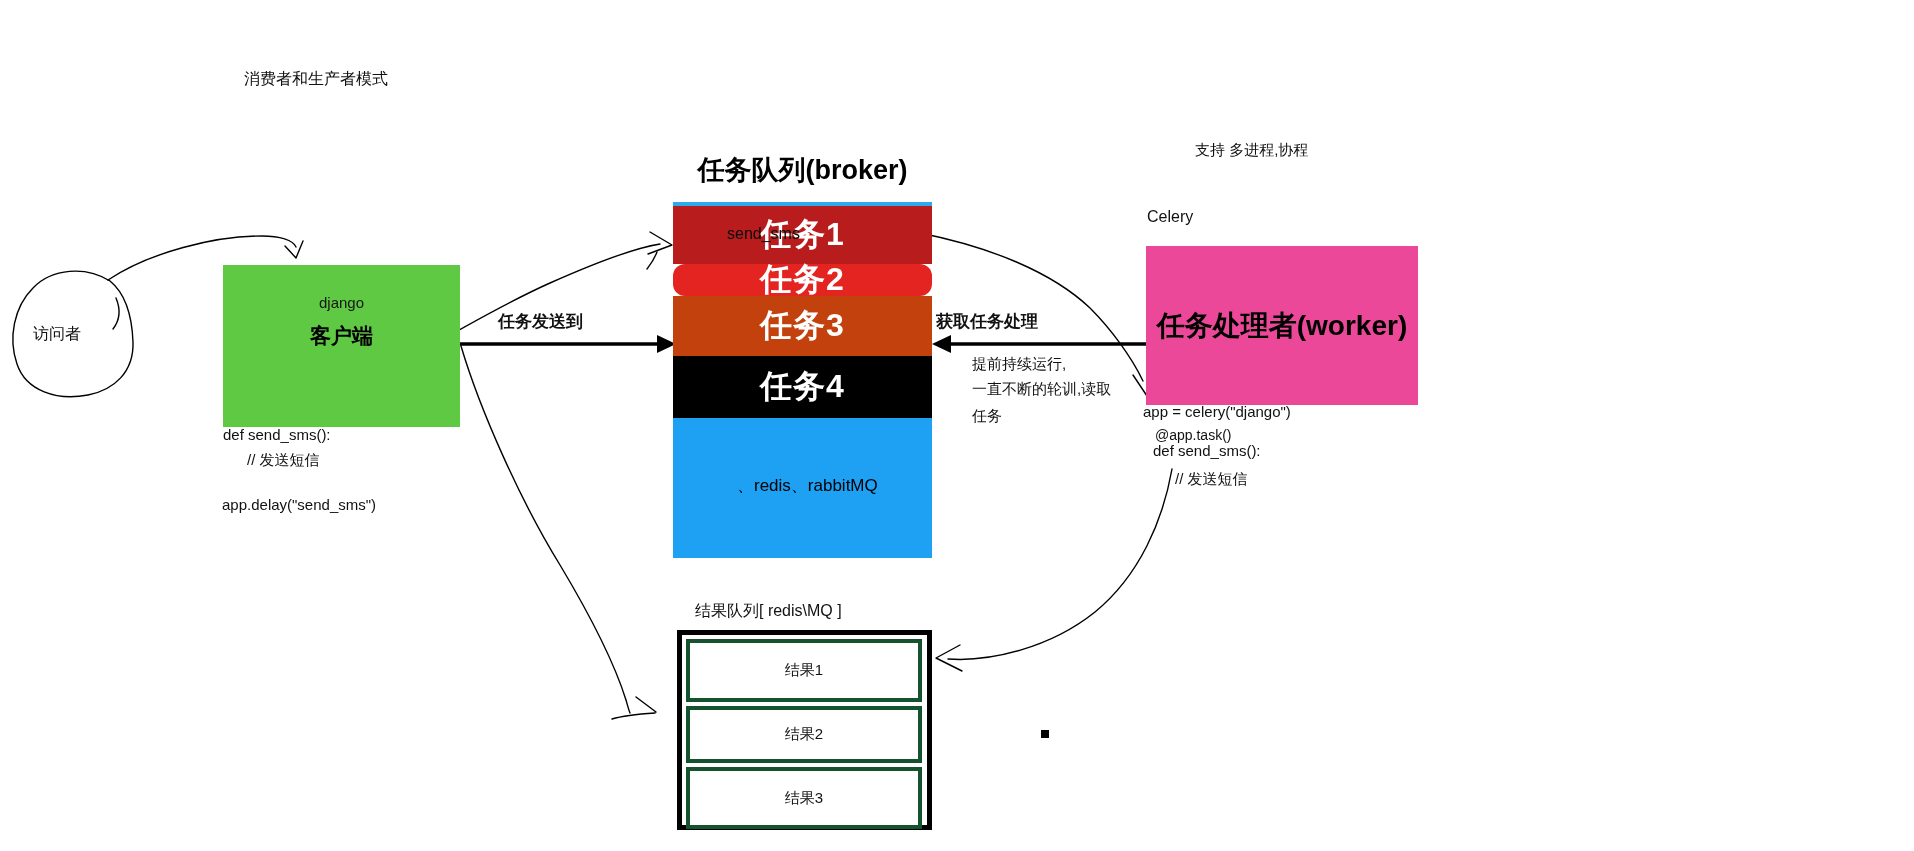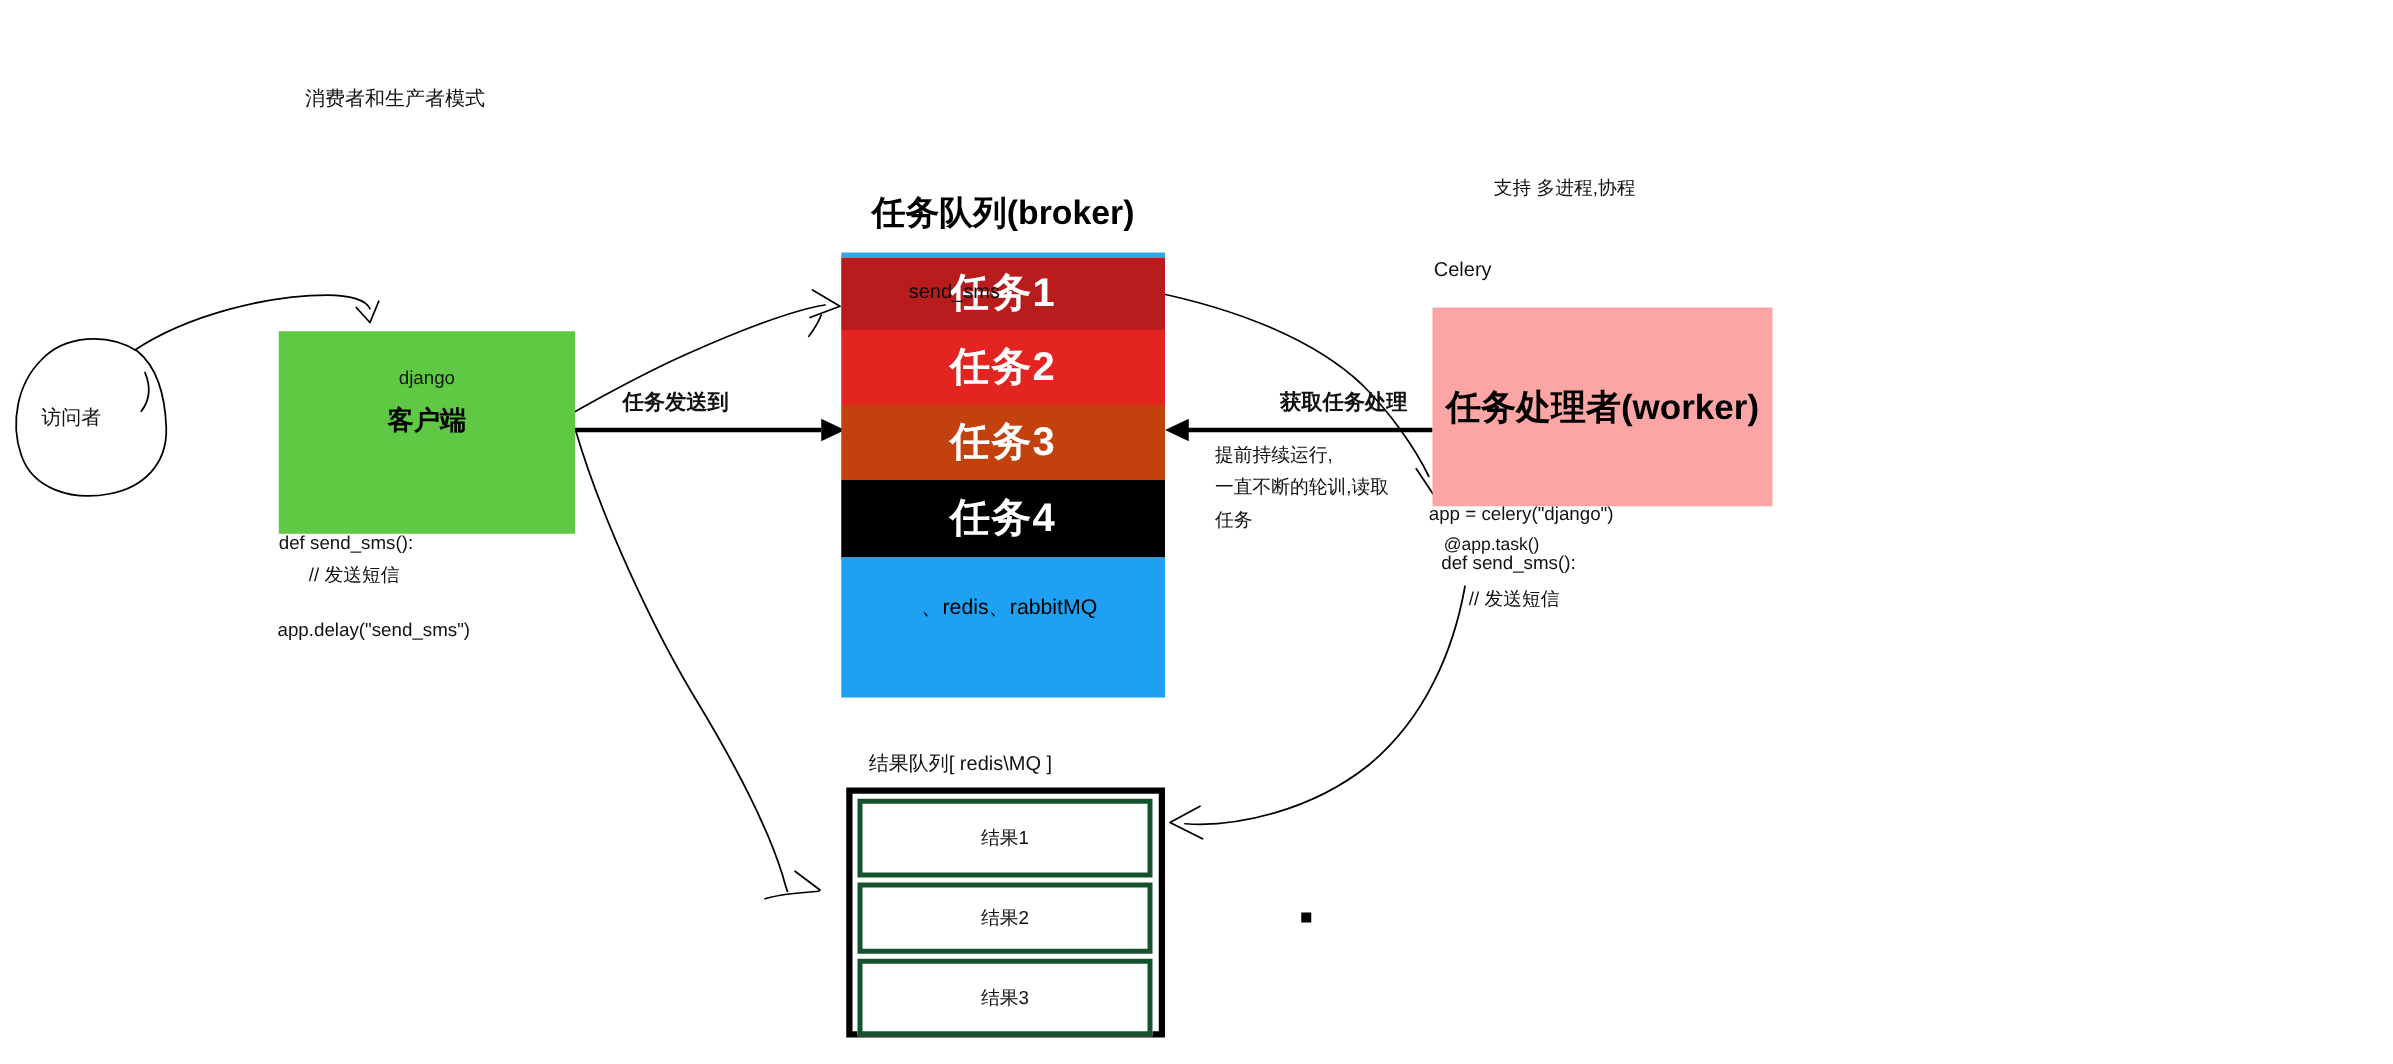--- a/index.html
+++ b/index.html
@@ -22,27 +22,27 @@
   .client-title{left:223px;top:322px;width:237px;text-align:center;font-size:21px;font-weight:700;color:#000;}
   .lcode1{left:223px;top:426px;font-size:15px;}
   .lcode2{left:247px;top:451px;font-size:15px;}
   .lcode3{left:222px;top:496px;font-size:15px;}
 
   .broker-title{left:673px;top:152px;width:259px;text-align:center;font-size:27px;font-weight:700;color:#000;}
   .queue{left:673px;top:202px;width:259px;height:356px;display:flex;flex-direction:column;}
   .queue-strip{height:4px;}
   .task-row{display:flex;align-items:center;justify-content:center;
             color:#fff;font-size:32px;font-weight:700;letter-spacing:1px;}
-  .t1{height:58px;} .t2{height:60px;} .t3{height:60px;} .t4{height:62px;}
+  .t1{height:58px;} .t2{height:32px;border-radius:12px;} .t3{height:60px;} .t4{height:62px;}
   .storage{flex:1;position:relative;}
   .storage-label{left:737px;top:474px;font-size:17px;color:#000000;}
   .sendsms-overlay{left:727px;top:225px;font-size:16px;color:#0b0b0b;}
 
   .send-label{left:498px;top:310px;font-size:17px;font-weight:700;}
-  .fetch-label{left:1024px;top:310px;font-size:17px;font-weight:700;}
+  .fetch-label{left:936px;top:310px;font-size:17px;font-weight:700;}
   .note1{left:972px;top:355px;font-size:15px;}
   .note2{left:972px;top:380px;font-size:15px;}
   .note3{left:972px;top:407px;font-size:15px;}
 
   .support-label{left:1195px;top:141px;font-size:15px;}
   .engine-label{left:1147px;top:208px;font-size:16px;}
   .worker-box{left:1146px;top:246px;width:272px;height:159px;display:flex;align-items:center;justify-content:center;}
   .worker-title{font-size:28px;font-weight:700;color:#000;white-space:nowrap;}
   .rcode1{left:1143px;top:403px;font-size:15px;}
   .rcode2{left:1155px;top:427px;font-size:14px;}
@@ -119,21 +119,21 @@
 <div class="abs storage-label">、redis、rabbitMQ</div>
 
 <div class="abs send-label">任务发送到</div>
 <div class="abs fetch-label">获取任务处理</div>
 <div class="abs note1">提前持续运行,</div>
 <div class="abs note2">一直不断的轮训,读取</div>
 <div class="abs note3">任务</div>
 
 <div class="abs support-label">支持 多进程,协程</div>
 <div class="abs engine-label">Celery</div>
-<div class="abs worker-box" style="background: #fca5a5;">
+<div class="abs worker-box" style="background: #ec4899;">
   <span class="worker-title">任务处理者(worker)</span>
 </div>
 <div class="abs rcode1">app = celery("django")</div>
 <div class="abs rcode2">@app.task()</div>
 <div class="abs rcode3">def send_sms():</div>
 <div class="abs rcode4">// 发送短信</div>
 
 <div class="abs results-title">结果队列[ redis\MQ ]</div>
 <div class="abs results-box">
   <div class="result-row r1">结果1</div>

